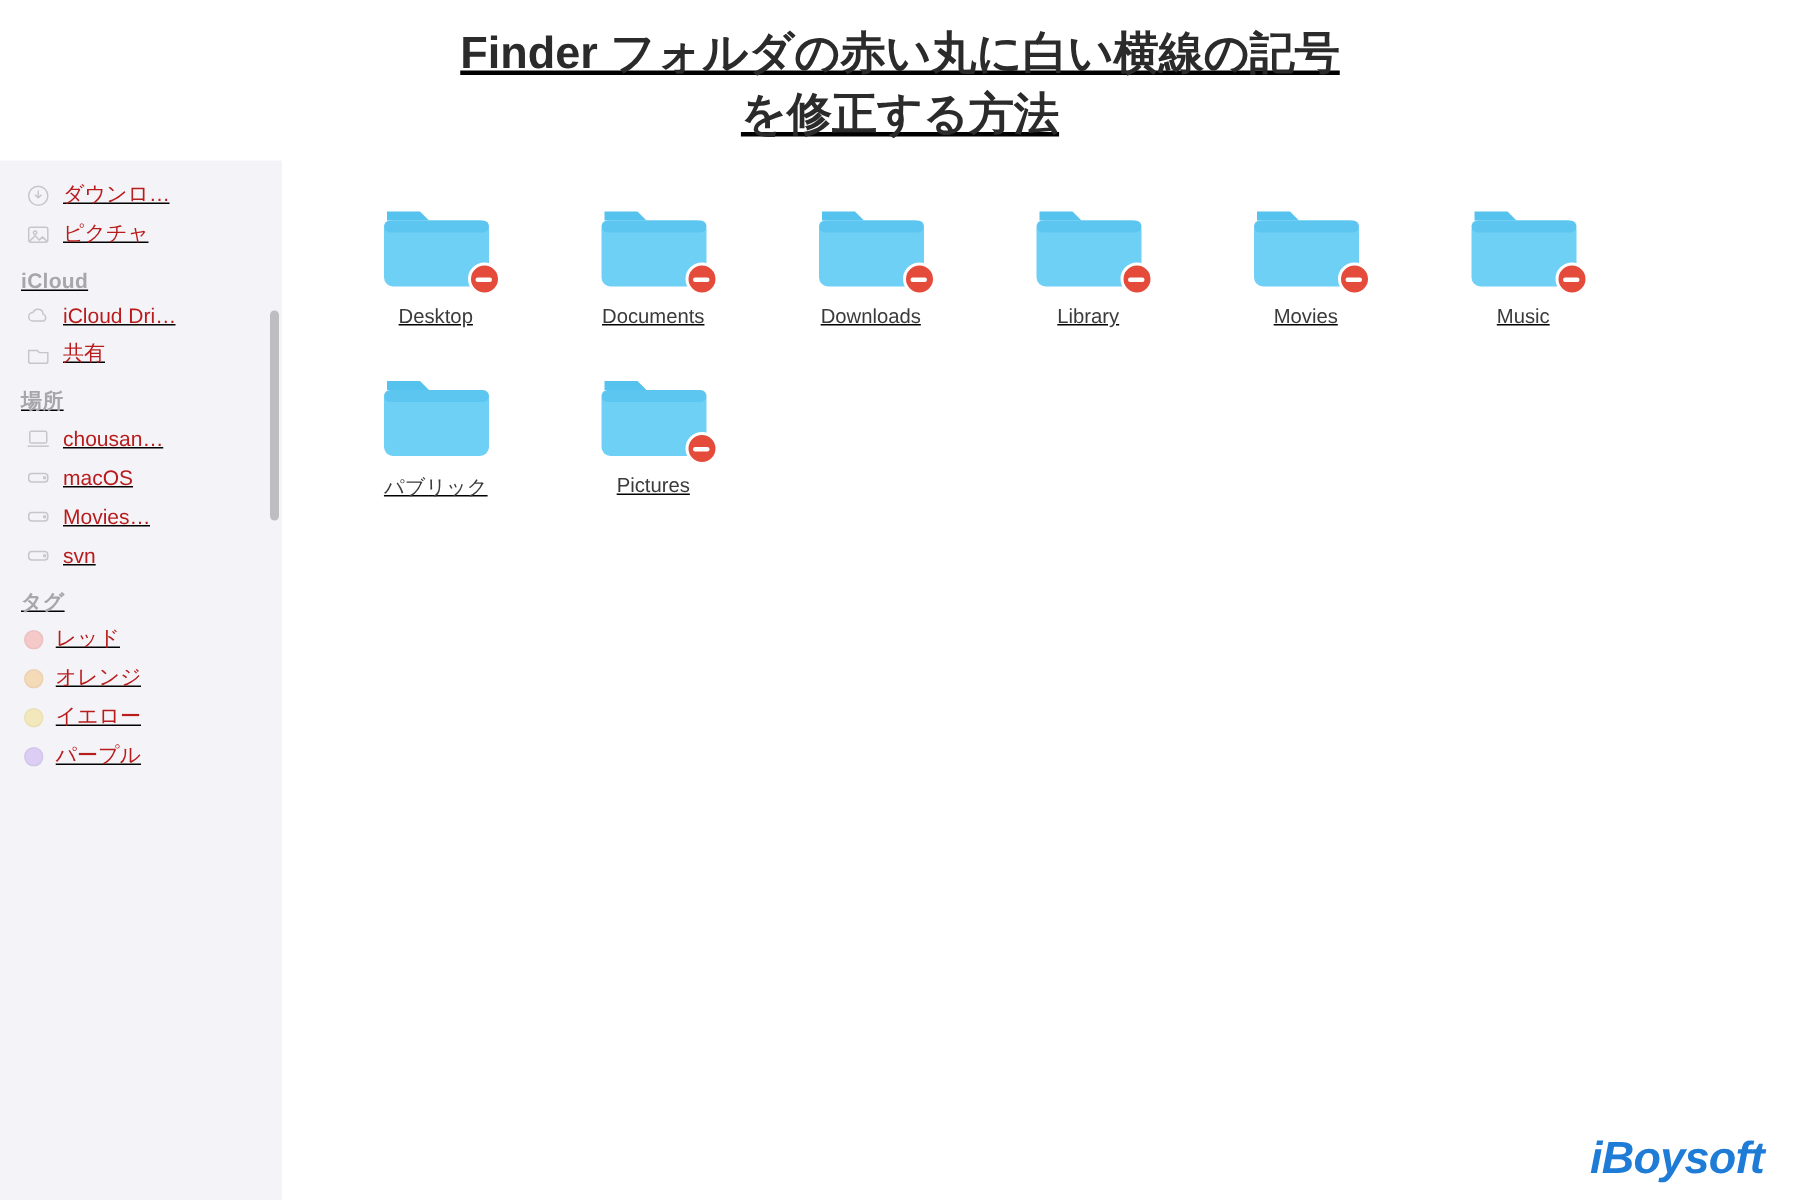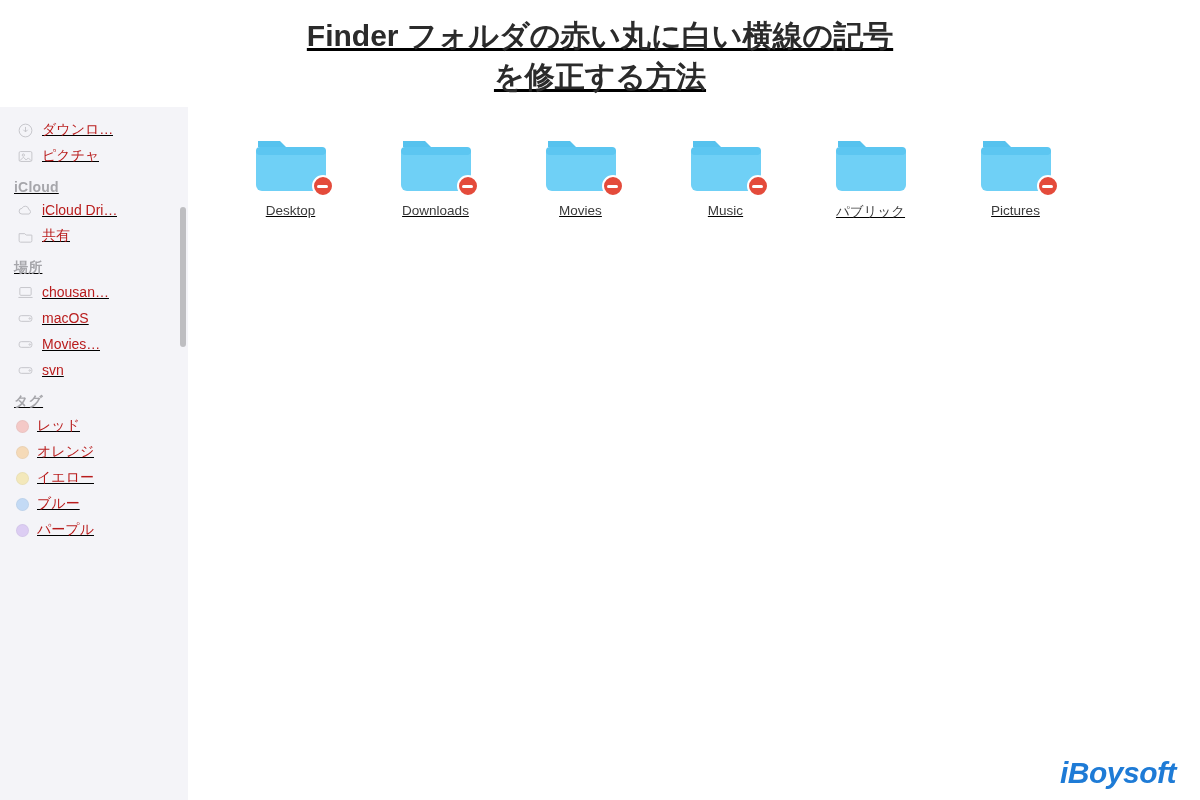--- a/index.html
+++ b/index.html
@@ -144,24 +144,20 @@
         </div>
         <div class="sb-item">
           <span class="tag-dot" style="background:#f6c585"></span>
           <span class="lbl">オレンジ</span>
         </div>
         <div class="sb-item">
           <span class="tag-dot" style="background:#f3e08a"></span>
           <span class="lbl">イエロー</span>
         </div>
         <div class="sb-item">
-          <span class="tag-dot" style="background:#9cc6f4"></span>
-          <span class="lbl">ブルー</span>
-        </div>
-        <div class="sb-item">
           <span class="tag-dot" style="background:#c9aef0"></span>
           <span class="lbl">パープル</span>
         </div>
       </div>
 
       <div class="scrollbar"></div>
     </div>
 
     <div class="content">
       <div class="grid" id="folder-grid">
@@ -180,21 +176,45 @@
           <div class="folder">
     <div class="ficon">
       
 <svg viewBox="0 0 78 60" width="78" height="60">
   <path class="tab" d="M6 6h22l6 6H6z"></path>
   <rect class="body" x="4" y="12" width="70" height="44" rx="6"></rect>
   <rect class="lip" x="4" y="12" width="70" height="8" rx="4"></rect>
 </svg>
       <div class="no-badge"></div>
     </div>
+    <div class="label">Documents</div>
+          </div>
+          <div class="folder">
+    <div class="ficon">
+      
+<svg viewBox="0 0 78 60" width="78" height="60">
+  <path class="tab" d="M6 6h22l6 6H6z"></path>
+  <rect class="body" x="4" y="12" width="70" height="44" rx="6"></rect>
+  <rect class="lip" x="4" y="12" width="70" height="8" rx="4"></rect>
+</svg>
+      <div class="no-badge"></div>
+    </div>
     <div class="label">Downloads</div>
+          </div>
+          <div class="folder">
+    <div class="ficon">
+      
+<svg viewBox="0 0 78 60" width="78" height="60">
+  <path class="tab" d="M6 6h22l6 6H6z"></path>
+  <rect class="body" x="4" y="12" width="70" height="44" rx="6"></rect>
+  <rect class="lip" x="4" y="12" width="70" height="8" rx="4"></rect>
+</svg>
+      <div class="no-badge"></div>
+    </div>
+    <div class="label">Library</div>
           </div>
           <div class="folder">
     <div class="ficon">
       
 <svg viewBox="0 0 78 60" width="78" height="60">
   <path class="tab" d="M6 6h22l6 6H6z"></path>
   <rect class="body" x="4" y="12" width="70" height="44" rx="6"></rect>
   <rect class="lip" x="4" y="12" width="70" height="8" rx="4"></rect>
 </svg>
       <div class="no-badge"></div>

